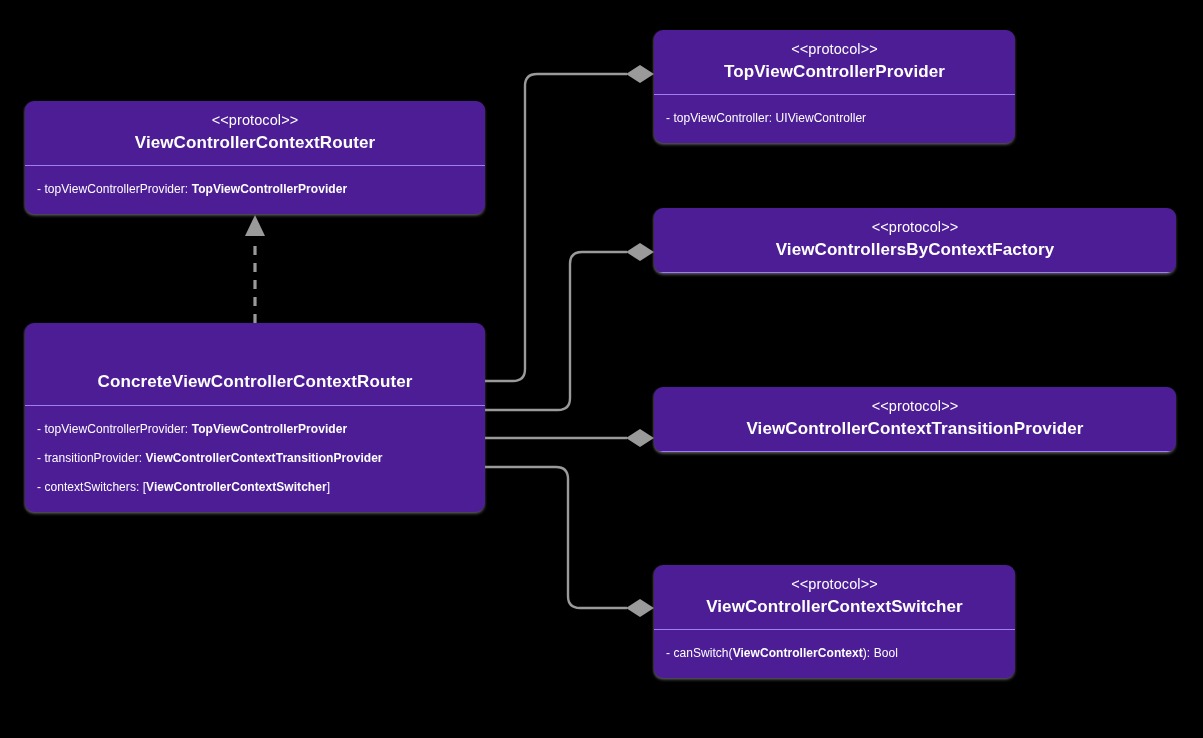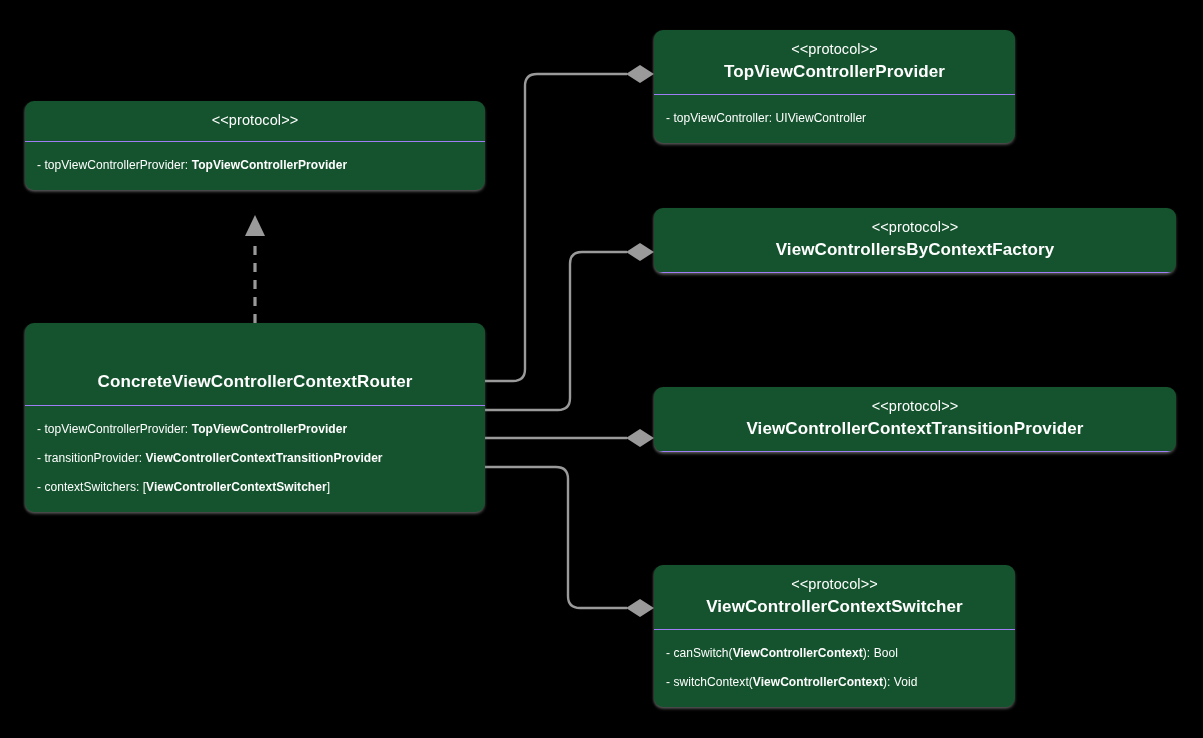--- a/index.html
+++ b/index.html
@@ -24,21 +24,21 @@
     left: 0;
     top: 0;
     width: 1203px;
     height: 738px;
     pointer-events: none;
   }
 
   
   .uml-box {
     position: absolute;
-    background: #14532d;
+    background: #4c1d95;
     border-radius: 9px;
     box-shadow: 0 2px 3px rgba(120,120,120,0.55),
                 -1px 1px 2px rgba(120,120,120,0.35);
     box-sizing: border-box;
     overflow: hidden;
   }
   .box-header {
     text-align: center;
     color: #ffffff;
     padding: 9px 12px 10px 12px;
@@ -114,20 +114,21 @@
 
     <g>
       <path d="M 485,467 L 556,467 Q 568,467 568,479 L 568,596 Q 568,608 580,608 L 627,608" fill="none" stroke="#9a9a9a" stroke-width="2.4"></path>
       <polygon points="654,608 640,599 626,608 640,617" fill="#9a9a9a"></polygon>
     </g>
   </svg>
 
   <div class="uml-box" id="box-vccr">
     <div class="box-header">
       <span class="stereotype">&lt;&lt;protocol&gt;&gt;</span>
+      <span class="class-name">ViewControllerContextRouter</span>
     </div>
     <div class="box-body">
       <div class="member"><span>- topViewControllerProvider: </span><b>TopViewControllerProvider</b><span></span></div>
     </div>
   </div>
 
   <div class="uml-box" id="box-concrete">
     <div class="box-header no-stereotype">
       <span class="class-name">ConcreteViewControllerContextRouter</span>
     </div>
@@ -162,17 +163,16 @@
     </div>
   </div>
 
   <div class="uml-box" id="box-vccs">
     <div class="box-header">
       <span class="stereotype">&lt;&lt;protocol&gt;&gt;</span>
       <span class="class-name">ViewControllerContextSwitcher</span>
     </div>
     <div class="box-body">
       <div class="member"><span>- canSwitch(</span><b>ViewControllerContext</b><span>): Bool</span></div>
-      <div class="member"><span>- switchContext(</span><b>ViewControllerContext</b><span>): Void</span></div>
     </div>
   </div>
 
 </div>
 
 </body></html>

